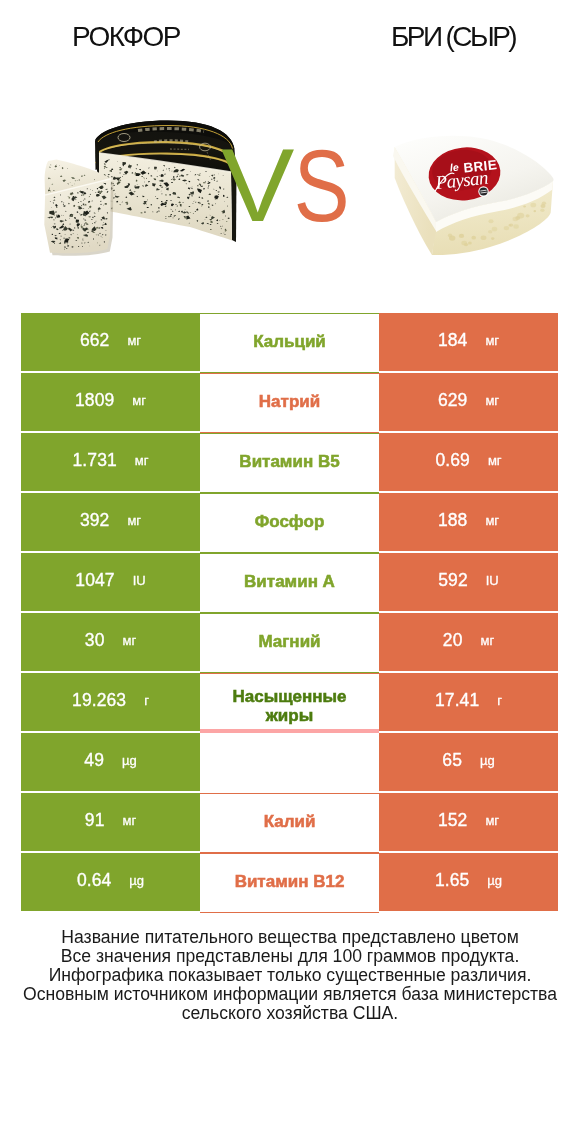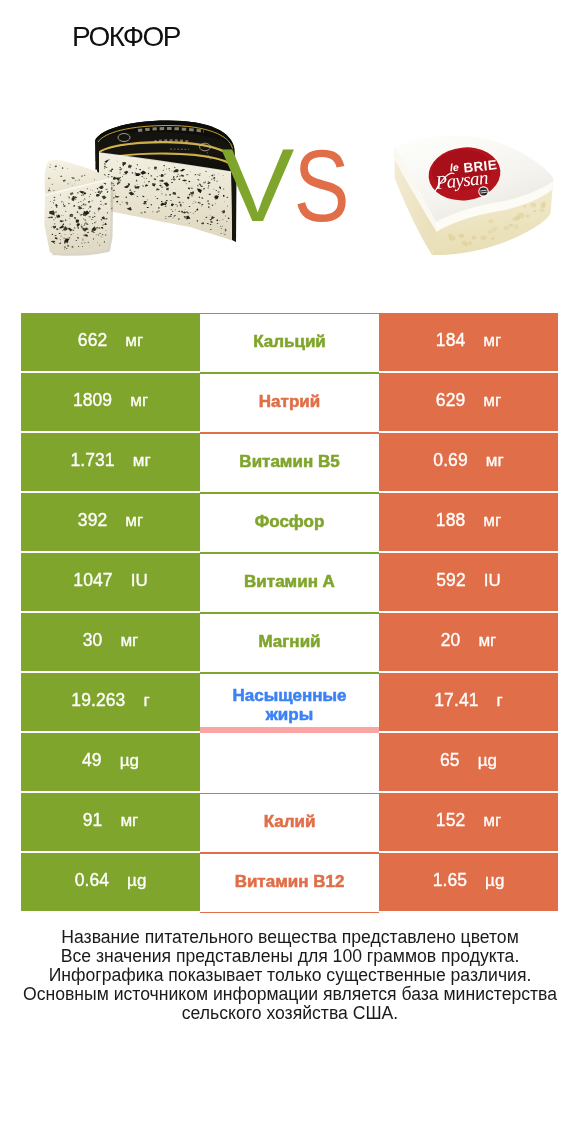--- a/index.html
+++ b/index.html
@@ -14,31 +14,32 @@
   .vs-v{font-family:"Liberation Sans",sans-serif;font-size:110px;fill:#80a52c;}
   .vs-s{font-family:"Liberation Sans",sans-serif;font-size:102px;fill:#e06e48;}
 
   .table{position:absolute;left:21px;top:313px;width:537px;}
   .row{position:relative;height:60px;}
   .cell{position:absolute;display:flex;align-items:center;justify-content:center;text-align:center;box-sizing:border-box;}
   .left{left:0;top:0;height:58px;width:179px;background:#80a52c;color:#fff;}
   .right{left:358px;top:0;height:58px;width:179px;background:#e06e48;color:#fff;text-align:center;}
   .mid{left:179px;top:0;height:60px;width:179px;background:#fff;}
   .val{font-size:17.5px;font-weight:normal;-webkit-text-stroke:0.35px;letter-spacing:0.1px;position:relative;top:-1.5px;}
-  .unit{font-size:17px;font-weight:normal;-webkit-text-stroke:0.3px;margin-left:18px;position:relative;top:-1.5px;}
+  .unit{font-size:13px;font-weight:normal;-webkit-text-stroke:0.3px;margin-left:18px;position:relative;top:-1.5px;}
   .lbl{font-size:17px;font-weight:bold;-webkit-text-stroke:0.55px;line-height:18.9px;position:relative;top:-1px;max-width:150px;}
   .lbl.two{top:5px;}
 
   .footer{position:absolute;left:0;top:916px;width:580px;text-align:center;font-size:17.6px;color:#1a1a1a;line-height:18.9px;margin-top:12px;}
 </style>
 </head>
 <body>
 
 <div class="page">
   <div class="title" id="title-left">РОКФОР</div>
+  <div class="title" id="title-right">БРИ (СЫР)</div>
   <div id="hero">
 <svg id="hero-svg" width="580" height="300" viewBox="0 0 580 300">
   <defs>
     <linearGradient id="gFoil" x1="0" y1="0" x2="0" y2="1">
       <stop offset="0" stop-color="#12120f"></stop>
             <stop offset="0.55" stop-color="#16150f"></stop>
             <stop offset="1" stop-color="#0c0c09"></stop>
     </linearGradient>
     <linearGradient id="gFace" x1="0" y1="0" x2="0" y2="1">
       <stop offset="0" stop-color="#f3efe0"></stop>
@@ -252,21 +253,21 @@
         <div class="cell right">
           <span class="val">20</span>
           <span class="unit">мг</span>
         </div>
       </div>
       <div class="row">
         <div class="cell left">
           <span class="val">19.263</span>
           <span class="unit">г</span>
         </div>
-        <div class="cell mid" style="color:#3b82f6;border-top:1px solid #e06e48;border-bottom:6px solid #fca5a5">
+        <div class="cell mid" style="color:#4d7c0f;border-top:1px solid #e06e48;border-bottom:4px solid #fca5a5">
           <span class="lbl two">Насыщенные жиры</span>
         </div>
         <div class="cell right">
           <span class="val">17.41</span>
           <span class="unit">г</span>
         </div>
       </div>
       <div class="row">
         <div class="cell left">
           <span class="val">49</span>

